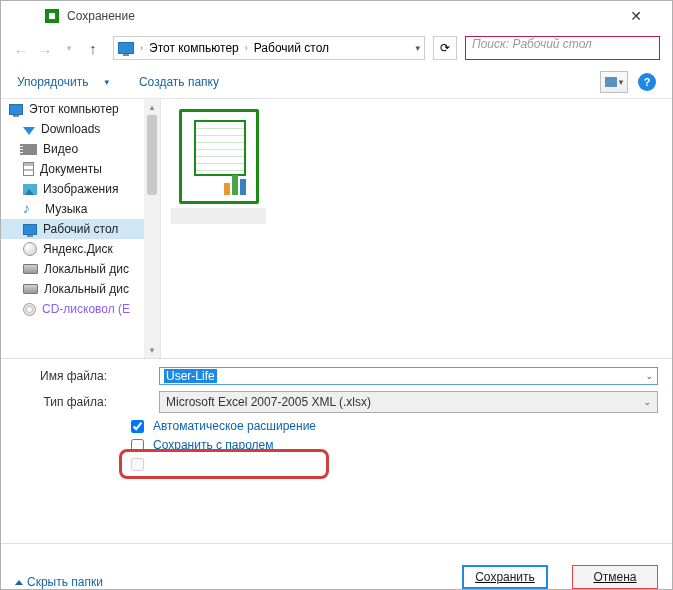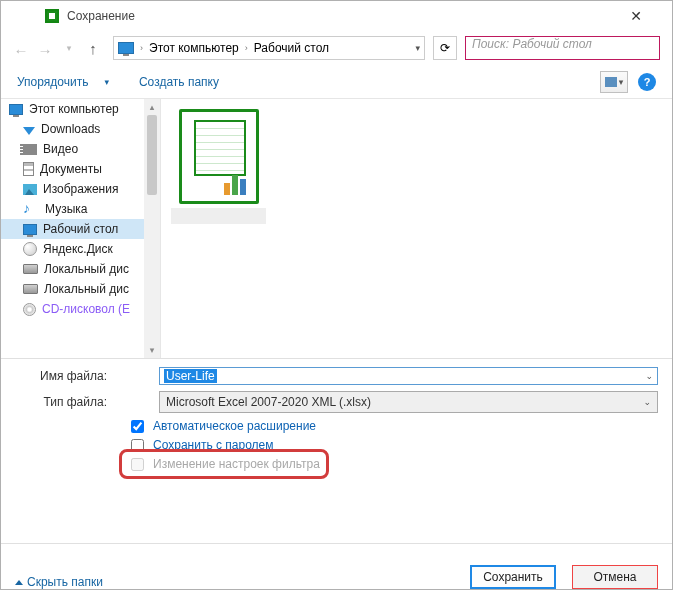--- a/index.html
+++ b/index.html
@@ -59,21 +59,21 @@
   .fselect { flex: 1; height: 22px; border: 1px solid #aaa; background:#efefef; display:flex; align-items:center; padding:0 6px; color:#333;}
   .fselect .car{ margin-left:auto; color:#555; font-size:9px;}
   .checks { margin-left: 112px; margin-top: 6px; position:relative; width:270px;}
   .chk { display:flex; align-items:flex-start; gap:6px; margin:2px 0; color:#0d62b3; }
   .chk input { margin-top:1px; }
   .chk.dis { color:#a9a9a9; }
   .chk .lbl { line-height:14px; }
   .highlight { border: 3px solid #d23c3c; border-radius: 8px; position:absolute; top:30px; left:-8px; width:210px; height:30px; pointer-events:none;}
   .footer { height: 46px; border-top:1px solid #e0e0e0; display:flex; align-items:flex-end; padding:0 14px; position:absolute; bottom:0; left:0; right:0;}
   .hide-folders { display:flex; align-items:center; gap:4px; color:#1866a3;}
-  .btns { margin-left:auto; display:flex; gap:16px;}
+  .btns { margin-left:auto; display:flex; gap:24px;text-decoration:underline;}
   .btn { min-width:86px; height:24px; border:1px solid #ef4444; background:#f3f3f3; display:flex; align-items:center; justify-content:center; color:#222;}
   .btn.primary { border:2px solid #1e88e5; background:#fdfdfd;}
   .caret-up{ display:inline-block; width:0;height:0;border-left:4px solid transparent;border-right:4px solid transparent;border-bottom:5px solid #1866a3;}
 </style>
 </head>
 <body>
 
 <div class="titlebar">
   <span class="app-ico"></span>
   <span class="title">Сохранение</span>
@@ -189,36 +189,35 @@
   <div class="frow">
     <div class="flabel">Имя файла:</div>
     <div class="finput">
       <span class="val">User-Life</span>
       <span class="car">⌄</span>
     </div>
   </div>
   <div class="frow">
     <div class="flabel">Тип файла:</div>
     <div class="fselect">
-      <span>Microsoft Excel 2007-2020 XML (.xlsx)</span>
+      <span>Microsoft Excel 2007-2005 XML (.xlsx)</span>
       <span class="car">⌄</span>
     </div>
   </div>
   <div class="checks">
     <label class="chk">
       <input type="checkbox" checked="" style="">
       <span class="lbl">Автоматическое расширение</span>
     </label>
     <label class="chk">
       <input type="checkbox" style="">
       <span class="lbl">Сохранить с паролем</span>
     </label>
     <label class="chk dis">
       <input type="checkbox" disabled="" style="">
-      <span class="lbl">Изменение настроек фильтра</span>
     </label>
     <div class="highlight"></div>
   </div>
 </div>
 
 <div class="footer">
   <div class="hide-folders">
     <span class="caret-up"></span>
     <span>Скрыть папки</span>
   </div>

